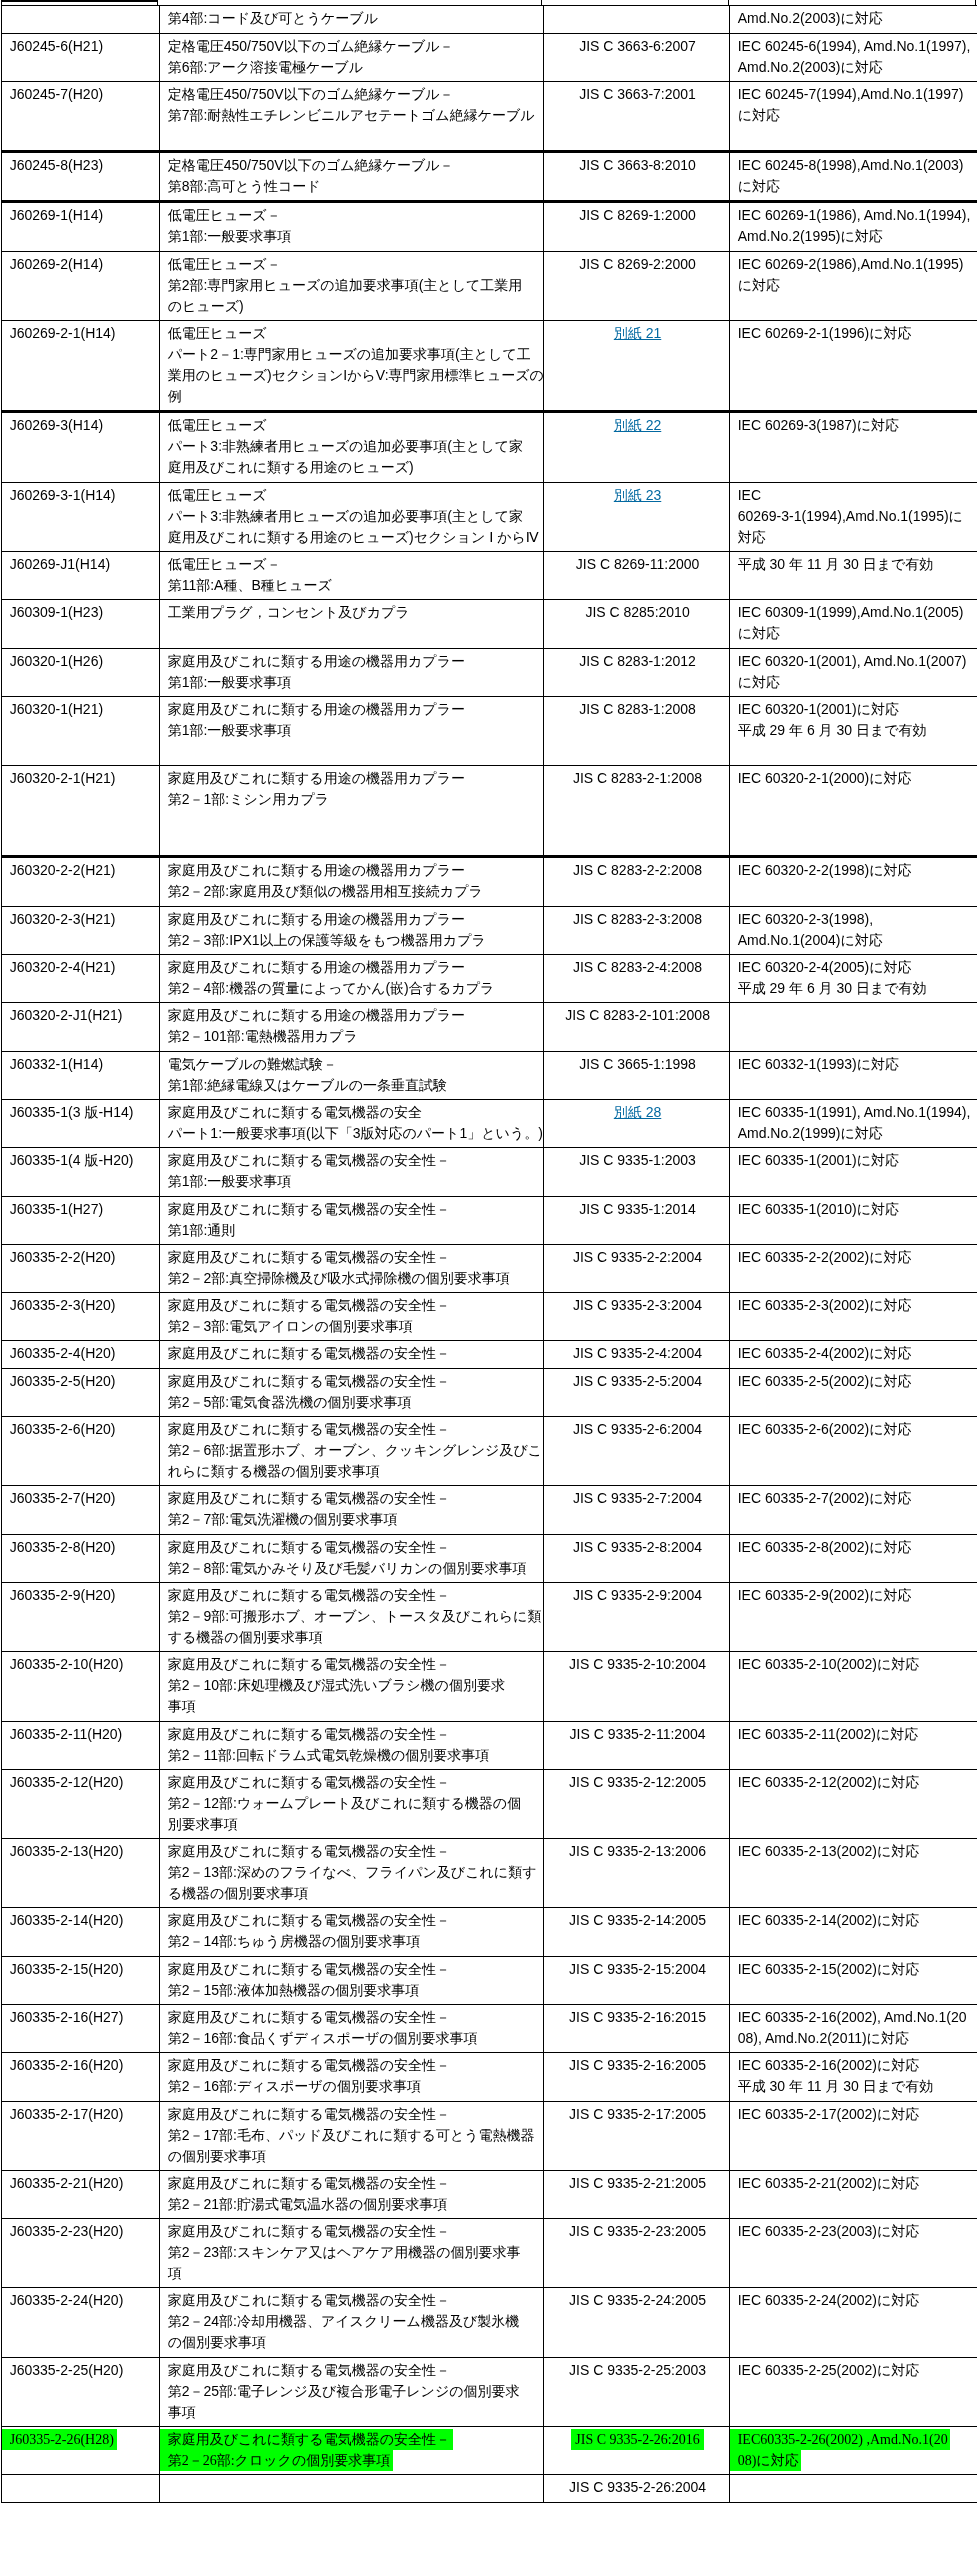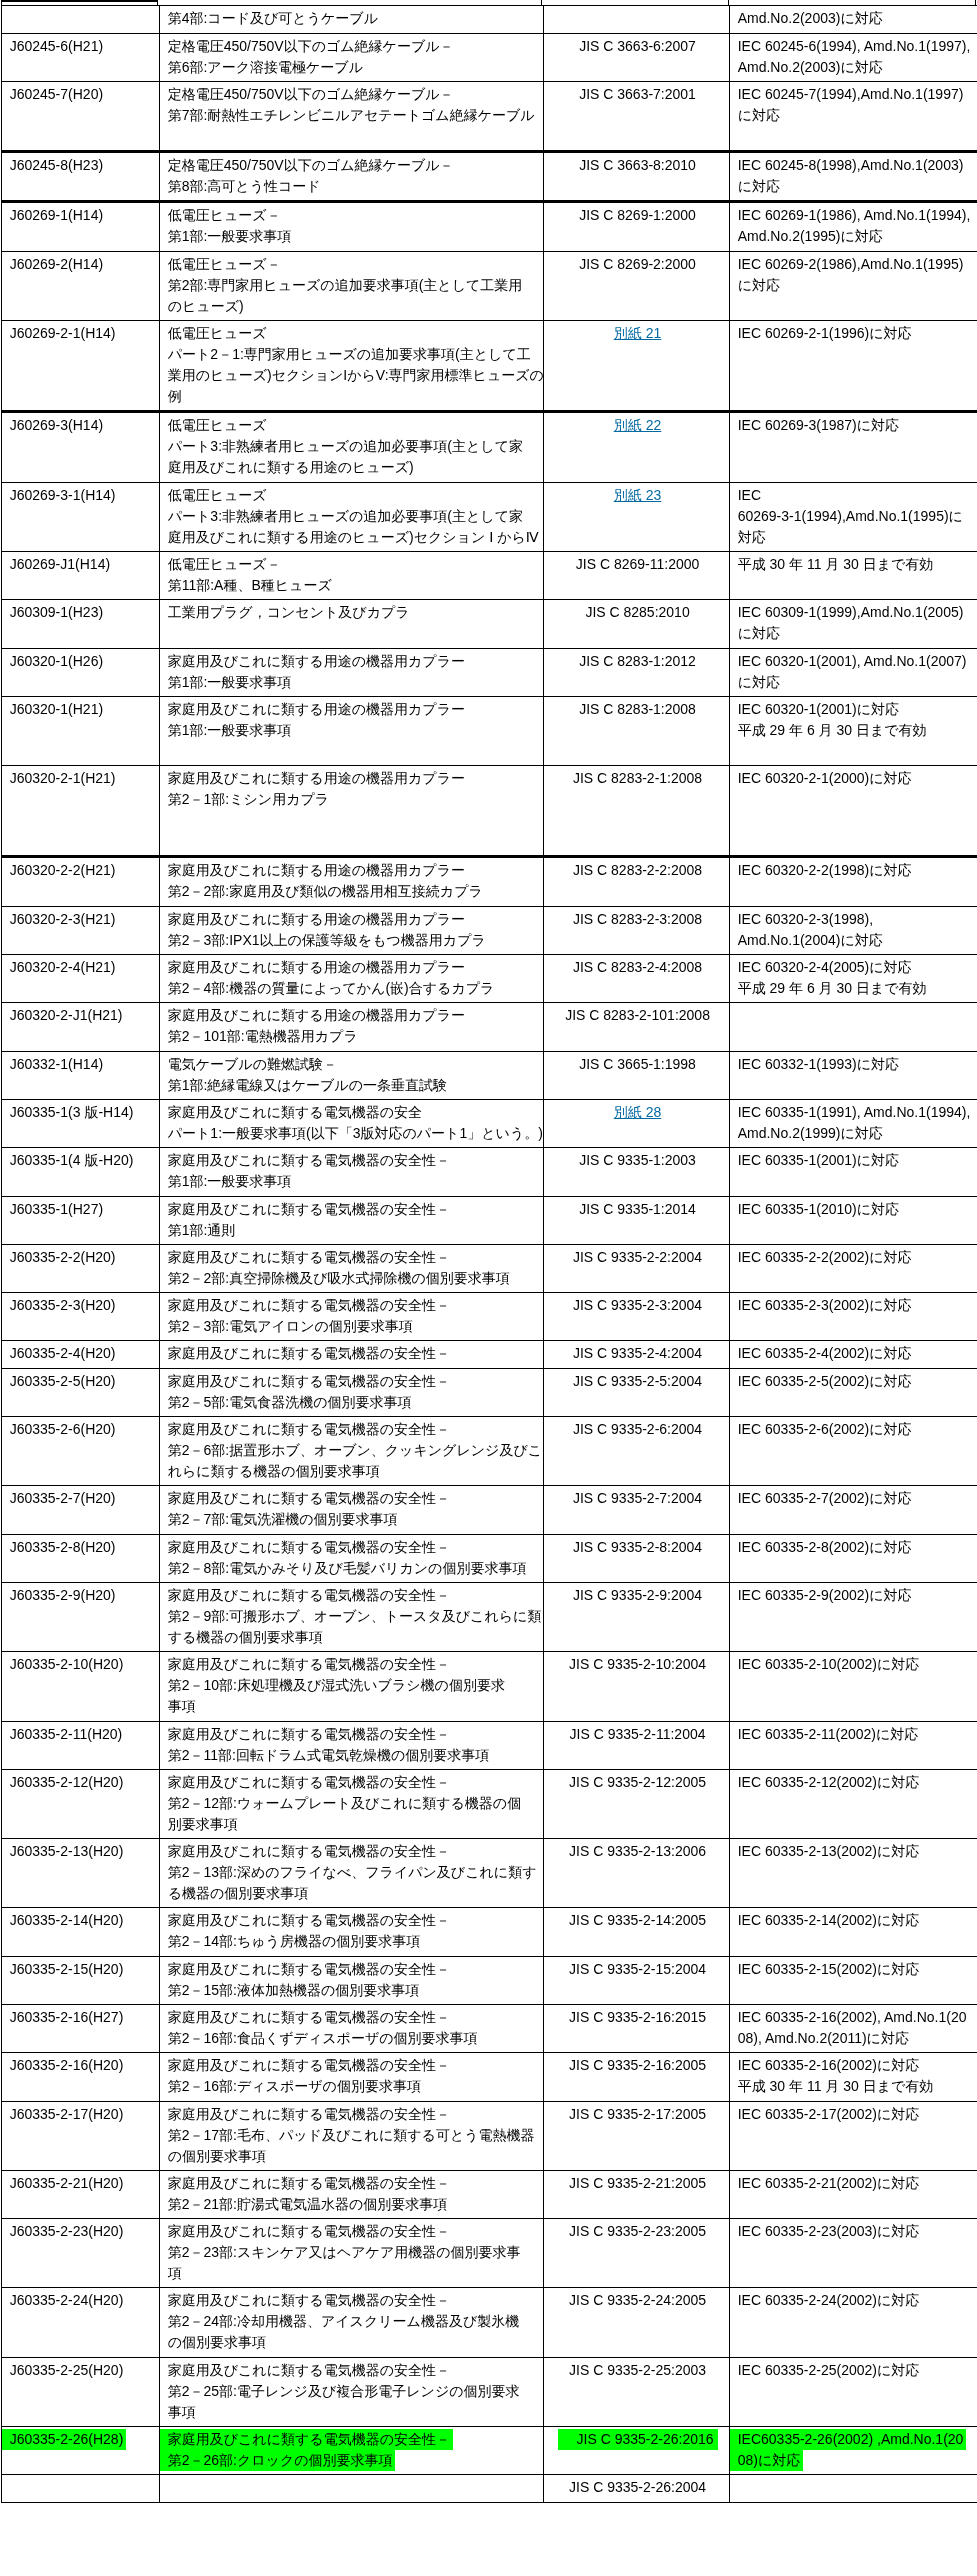--- a/index.html
+++ b/index.html
@@ -17,22 +17,22 @@
     vertical-align:top;
     padding:2px 5.3px 3.3px 8px;
     font-size:14px;
     line-height:21px;
     overflow:hidden;
   }
   tr.thick td { border-bottom-width:3.3px; }
   td.code { padding-left:9.2px; }
   td.jis  { text-align:center; padding-left:2.6px; padding-right:2.6px;margin-left:18px; }
   .line { min-height:21px; white-space:nowrap; }
-  .hl { background:#00ff00; display:inline-block; margin-left:-8px; padding-left:8px; padding-right:2.6px; }
-  td.jis .hl { margin-left:0; padding-left:19px; padding-right:4px; }
+  .hl { background:#00ff00; display:inline-block; margin-left:-8px; padding-left:8px; padding-right:2.6px;font-family:Liberation Serif, serif; }
+  td.jis .hl { margin-left:0; padding-left:4px; padding-right:4px; }
   a.bessi { color:#0369a1; text-decoration:underline; cursor:pointer; }
 </style>
 </head>
 <body>
 
 <div class="page">
   <div class="topstrip">
     <div class="sliver"></div>
     <div class="stub" style="left:0.7px"></div>
     <div class="stub" style="left:157px"></div>

